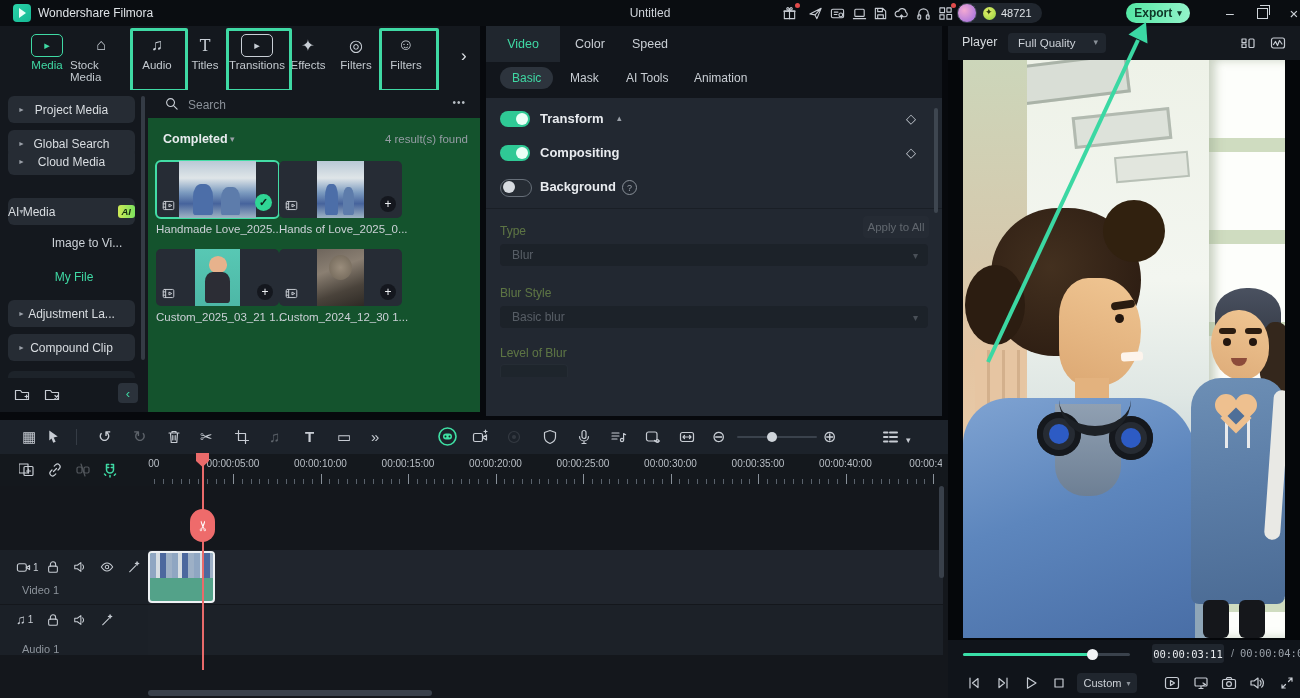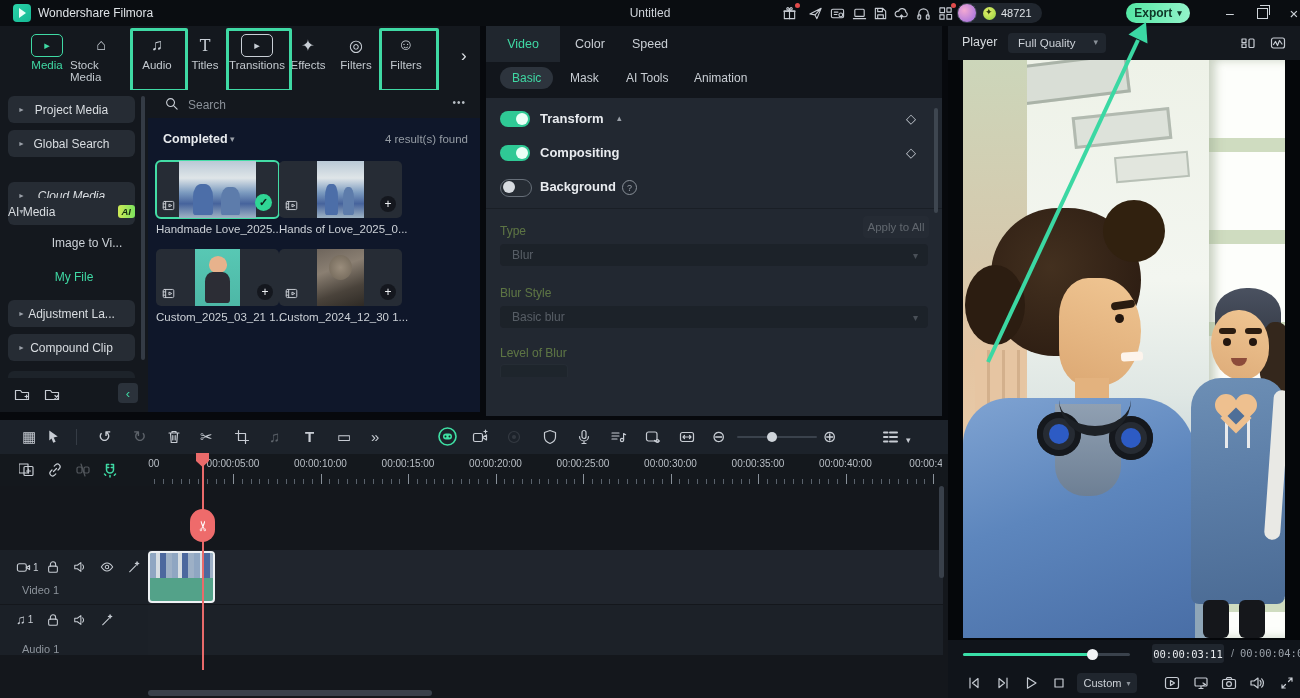--- a/index.html
+++ b/index.html
@@ -41,21 +41,21 @@
   .sidebar{left:0;top:90px;width:148px;height:322px;background:#14181e;overflow:hidden;}
   .spill{position:absolute;left:8px;width:127px;height:27px;background:#262c34;border-radius:6px;display:flex;align-items:center;justify-content:center;font-size:12px;color:#d9dde1;}
   .spill .arr{position:absolute;left:10px;font-size:7px;color:#9aa0a8;}
   .ssub{position:absolute;left:0;width:148px;text-align:center;font-size:12px;color:#cdd2d8;}
   .ssub.sel{color:#3fd9a4;}
   .aibadge{display:inline-block;margin-left:5px;padding:0 4px;border-radius:3px;background:linear-gradient(90deg,#cdea56,#7ce35e);color:#163012;font-size:9.5px;font-weight:bold;font-style:italic;line-height:13px;}
   .sb-scroll{position:absolute;right:3px;top:6px;width:4px;height:264px;background:#343b45;border-radius:2px;}
   .sb-bottom{left:0;top:378px;width:148px;height:34px;background:#14181e;}
   .collapsebtn{position:absolute;right:10px;top:5px;width:20px;height:20px;background:#2b323b;border-radius:4px;color:#3fd9a4;font-size:13px;display:flex;align-items:center;justify-content:center;}
   
-  .mediapanel{left:148px;top:90px;width:332px;height:322px;background:#0f172a;}
+  .mediapanel{left:148px;top:90px;width:332px;height:322px;background:#14532d;}
   .searchrow{left:0;top:0;width:332px;height:28px;background:#14181e;}
   .searchrow input{position:absolute;left:38px;top:4px;width:230px;height:20px;background:transparent;border:none;outline:none;color:#c9ced4;font-size:12px;font-family:"Liberation Sans",sans-serif;}
   .searchrow input::placeholder{color:#8a9098;}
   .tile{position:absolute;width:123px;height:57px;background:#262c35;border-radius:5px;overflow:hidden;}
   .tile.sel{outline:2px solid #43dda6;outline-offset:-1px;}
   .tileimg{position:absolute;top:0;height:57px;}
   .img-hall{background:linear-gradient(180deg,#b9c9d6 0%,#dfe5e8 30%,#7d9cc0 55%,#46639c 75%,#9fb4c4 100%);}
   .img-hall:before{content:"";position:absolute;left:18%;top:40%;width:26%;height:55%;background:#4c6ea8;border-radius:40% 40% 10% 10%;}
   .img-hall:after{content:"";position:absolute;left:55%;top:45%;width:24%;height:50%;background:#5d7cab;border-radius:40% 40% 10% 10%;}
   .img-girl{background:linear-gradient(180deg,#58c8b4,#4db7a6);}
@@ -250,21 +250,21 @@
 
   <div class="abs sidebar">
     <div class="spill" style="top:6px;">
         <span class="arr">►</span>
         <span>Project Media</span>
       </div>
     <div class="spill" style="top:40px;">
         <span class="arr">►</span>
         <span>Global Search</span>
       </div>
-    <div class="spill" style="top:92px;font-style:italic;">
+    <div class="spill" style="top:58px;">
         <span class="arr">►</span>
         <span>Cloud Media</span>
       </div>
     <div class="spill" style="top:108px;justify-content:space-between;">
         <span class="arr">▼</span>
         <span>AI Media</span>
         <span class="aibadge">AI</span>
       </div>
     <div class="ssub" style="top:146px;padding-left:26px;box-sizing:border-box;">Image to Vi...</div>
     <div class="ssub sel" style="top:180px;">My File</div>

